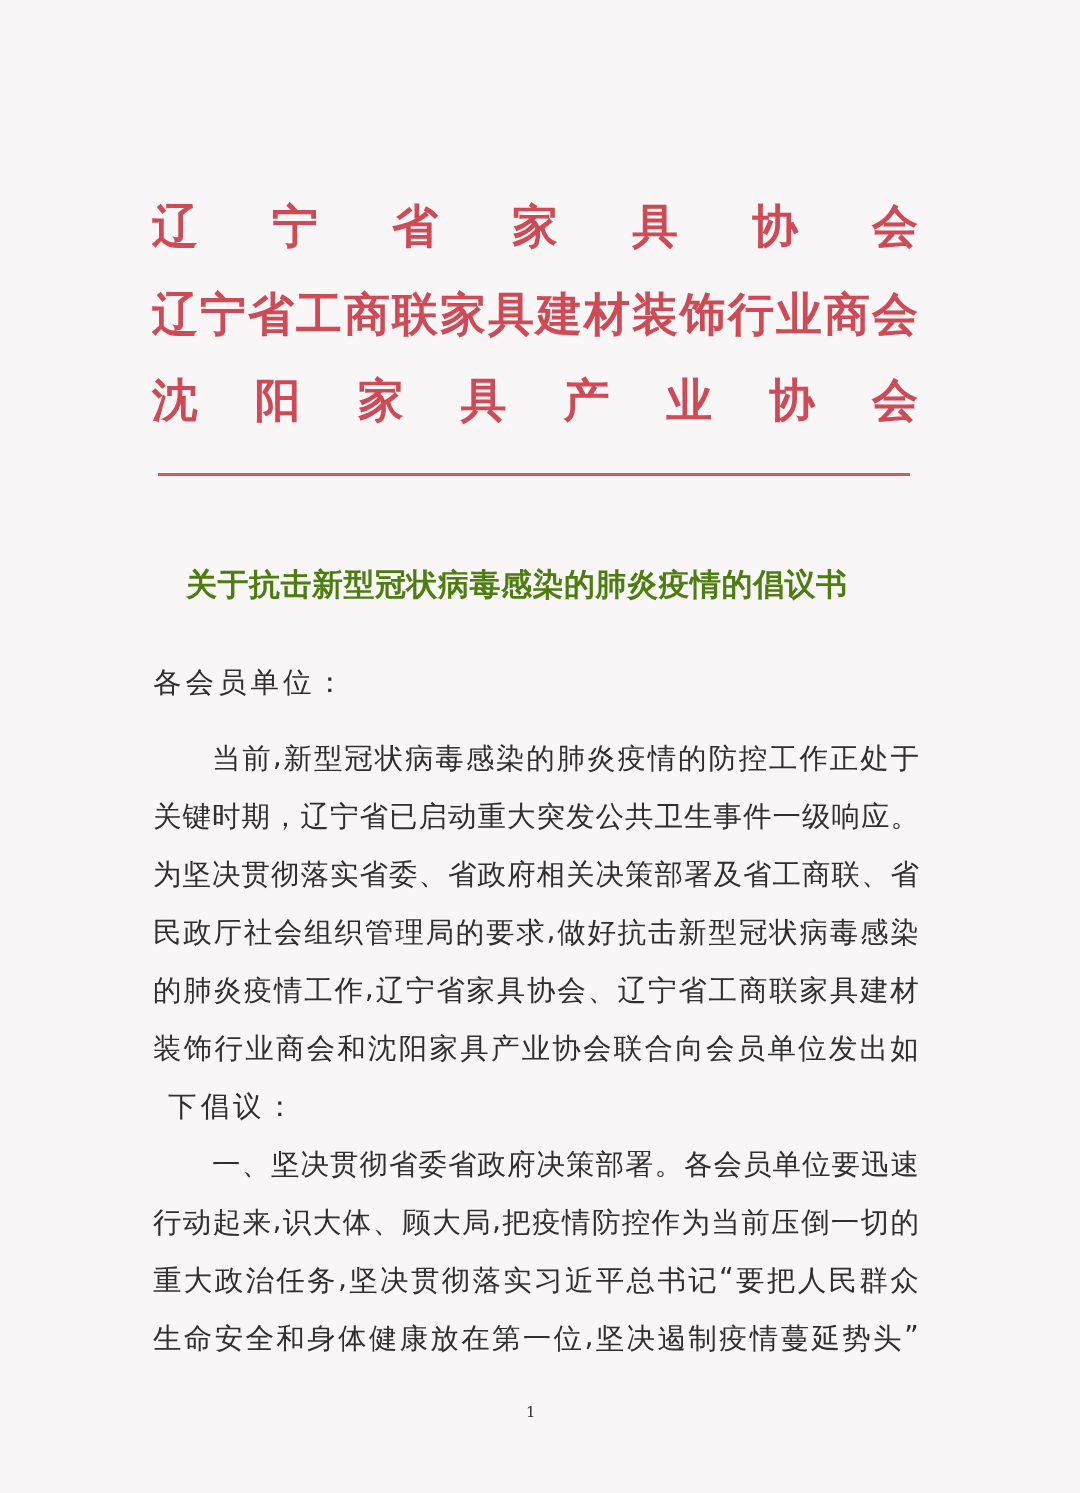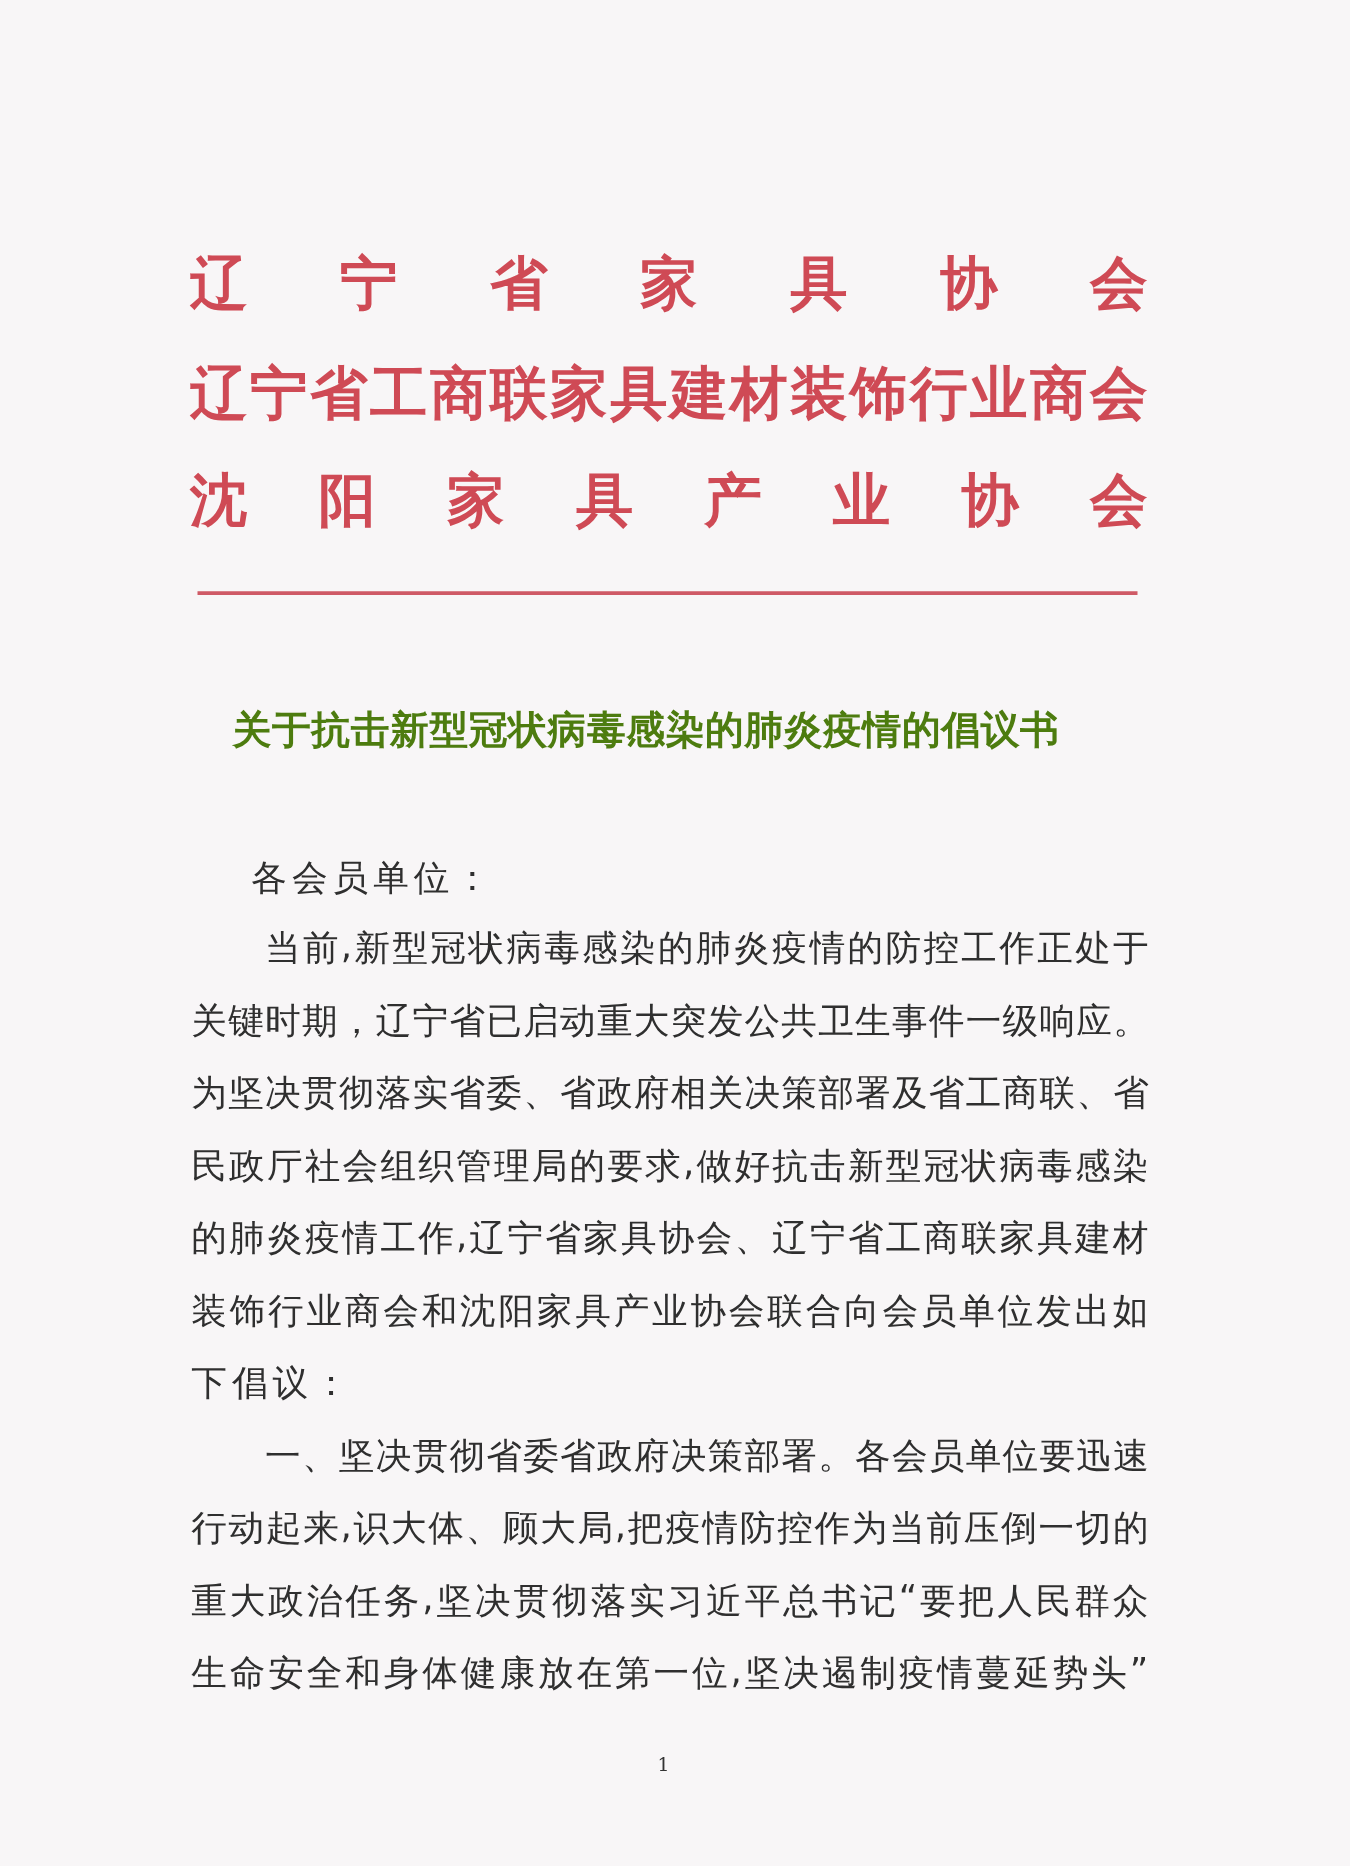--- a/index.html
+++ b/index.html
@@ -82,21 +82,21 @@
       <span>产</span>
       <span>业</span>
       <span>协</span>
       <span>会</span>
     </div>
 
   <div class="red-rule"></div>
 
   <div class="doc-title">关于抗击新型冠状病毒感染的肺炎疫情的倡议书</div>
 
-  <div class="body-text left" style="top:684px;margin-left:48px;">各会员单位：</div>
+  <div class="body-text left" style="top:664px;">各会员单位：</div>
 
   <div class="body-text indent" style="top:740px;">
       <span>当</span>
       <span>前</span>
       <span>,</span>
       <span>新</span>
       <span>型</span>
       <span>冠</span>
       <span>状</span>
       <span>病</span>
@@ -249,21 +249,21 @@
       <span>合</span>
       <span>向</span>
       <span>会</span>
       <span>员</span>
       <span>单</span>
       <span>位</span>
       <span>发</span>
       <span>出</span>
       <span>如</span>
     </div>
-  <div class="body-text left" style="top:1088px;">下倡议：</div>
+  <div class="body-text left" style="top:1088px;margin-left:15px;">下倡议：</div>
   <div class="body-text indent" style="top:1146px;">
       <span>一</span>
       <span>、</span>
       <span>坚</span>
       <span>决</span>
       <span>贯</span>
       <span>彻</span>
       <span>省</span>
       <span>委</span>
       <span>省</span>

